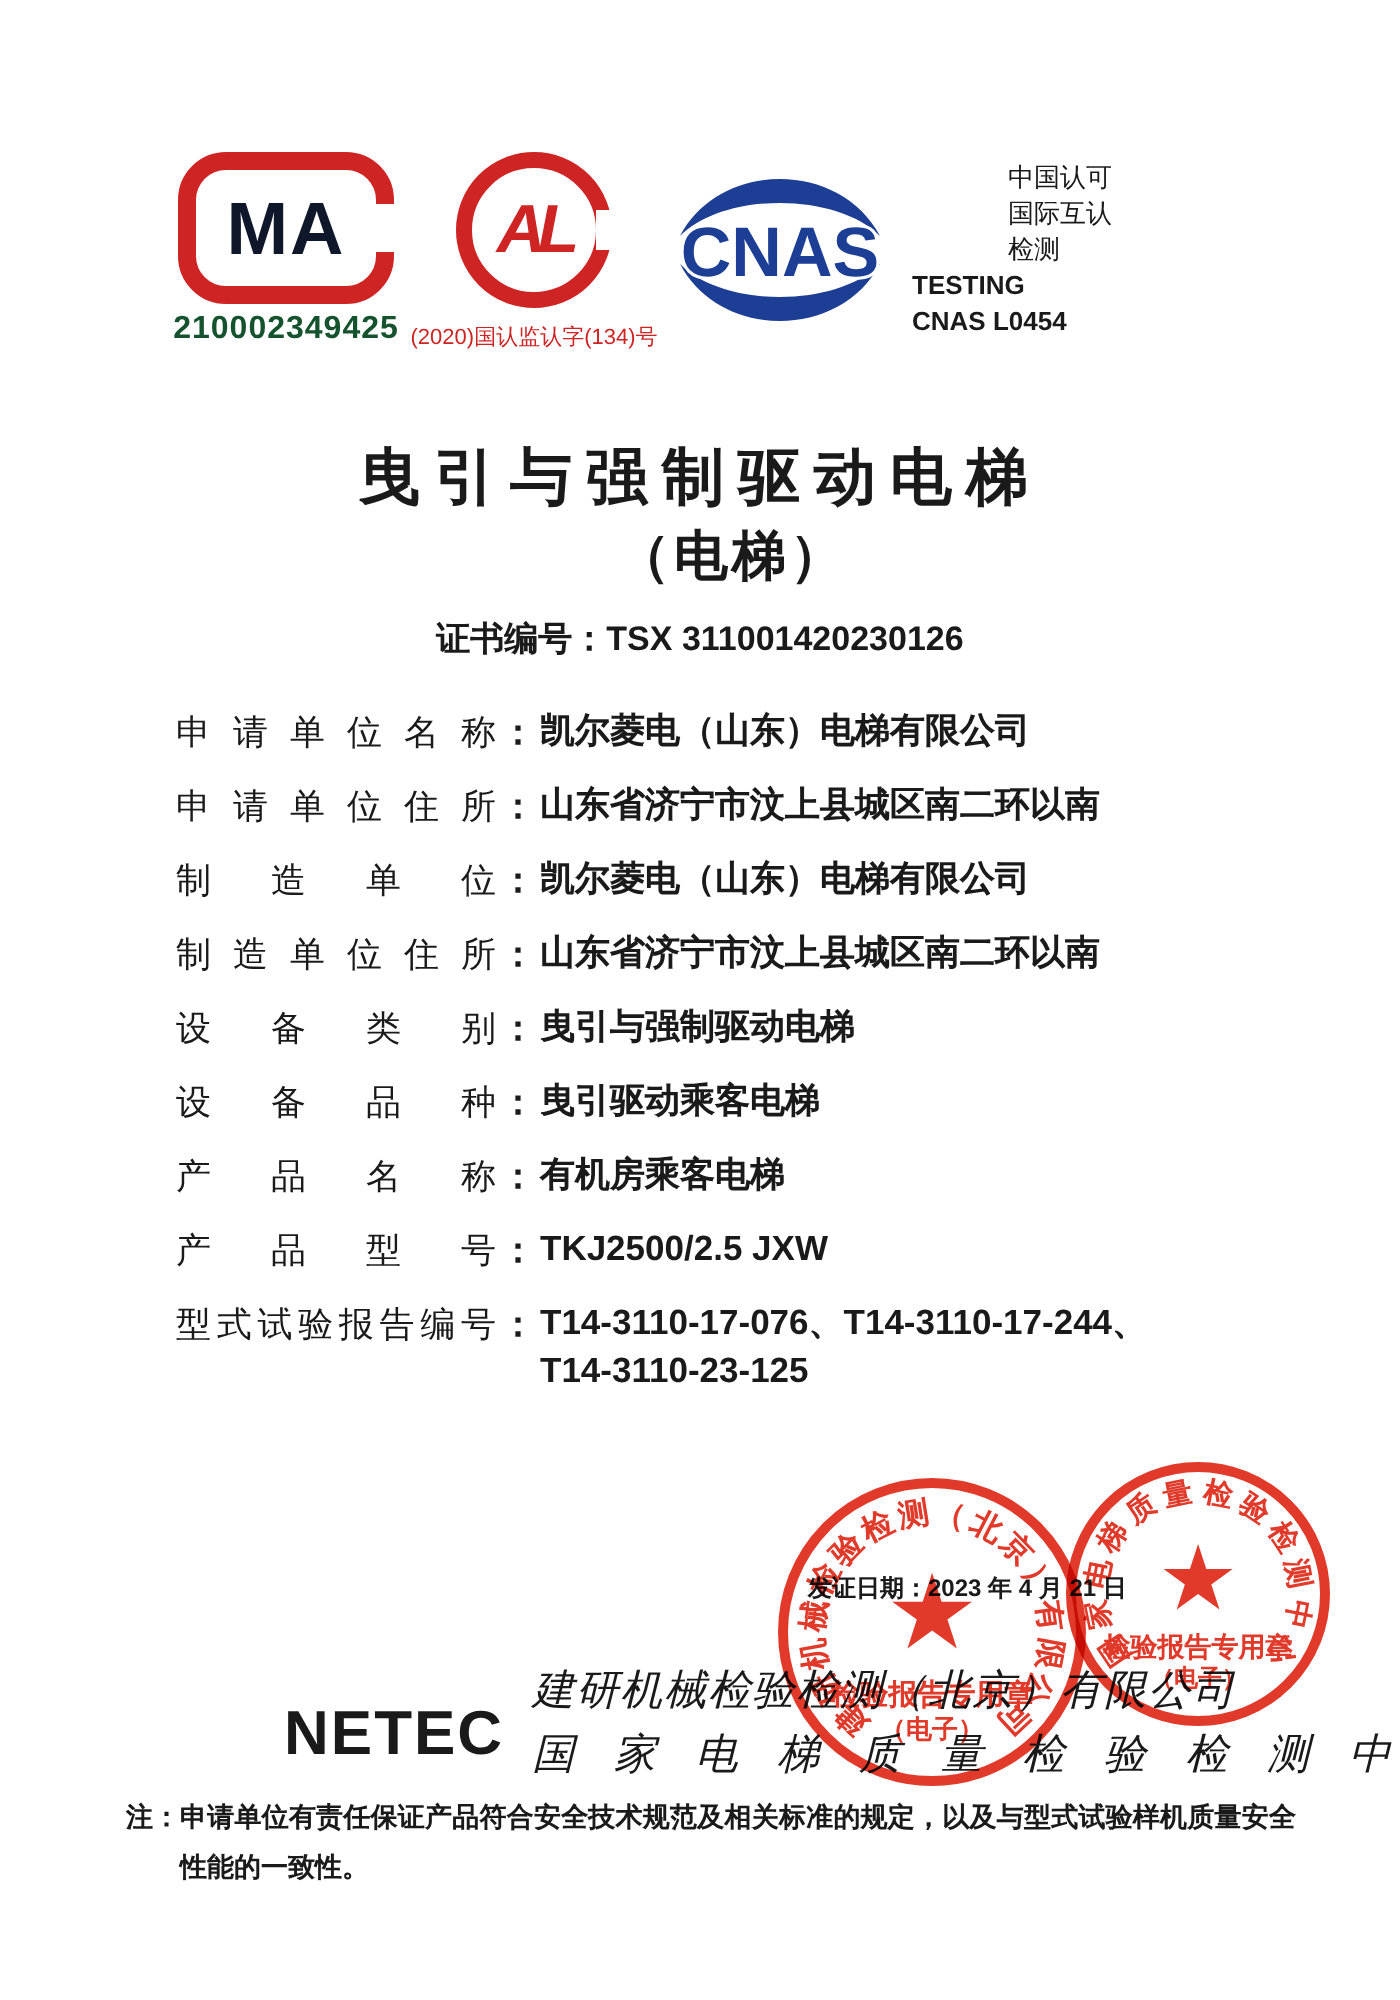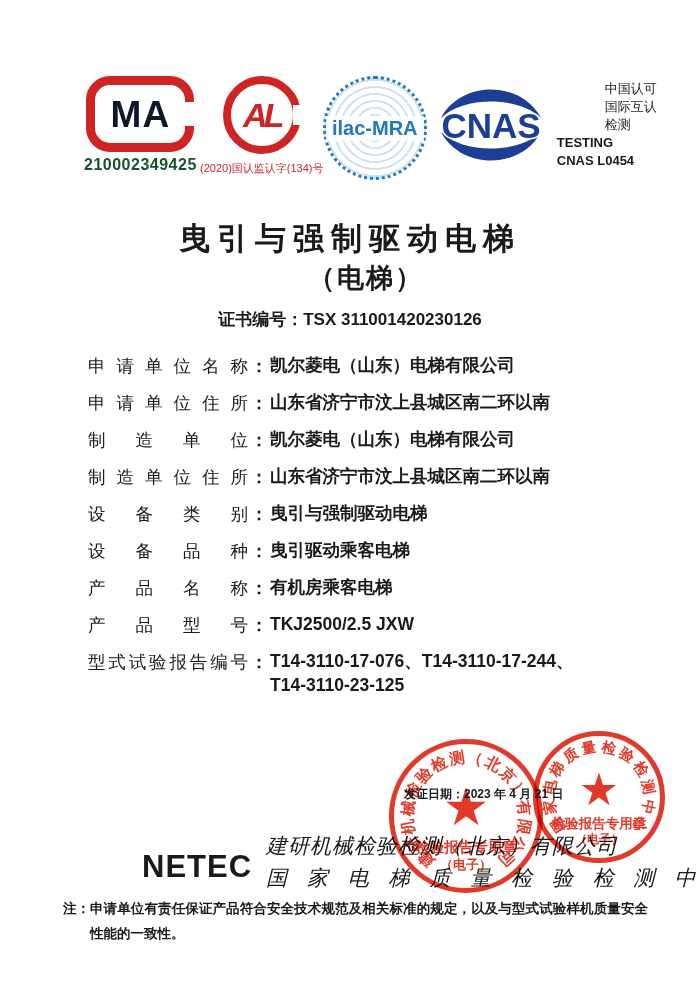--- a/index.html
+++ b/index.html
@@ -109,25 +109,20 @@
       <div class="cma-number">210002349425</div>
     </div>
 
     <div class="logo-block cal-block">
       <div class="cal-ring">
         <span class="cal-letters">AL</span>
       </div>
       <div class="cal-caption">(2020)国认监认字(134)号</div>
     </div>
 
-    <div class="logo-block ilac-block">
-      <div class="ilac-globe">
-        <span class="ilac-text">ilac-MRA</span>
-      </div>
-    </div>
 
     <div class="logo-block cnas-block">
       <svg class="cnas-svg" width="112" height="96" viewBox="0 0 112 96">
         <path d="M6 42 C26 4 86 4 106 42 C84 20 28 20 6 42 Z" fill="#1c3e94"></path>
         <path d="M6 56 C26 94 86 94 106 56 C84 78 28 78 6 56 Z" fill="#1c3e94"></path>
         <text x="56" y="62" text-anchor="middle" font-size="35" font-weight="bold" font-family="Liberation Sans, sans-serif" fill="#1c3e94" style="paint-order:stroke; stroke:#ffffff; stroke-width:3px;" id="cnas-letters-svg">CNAS</text>
       </svg>
     </div>
 
     <div class="cnas-caption">

